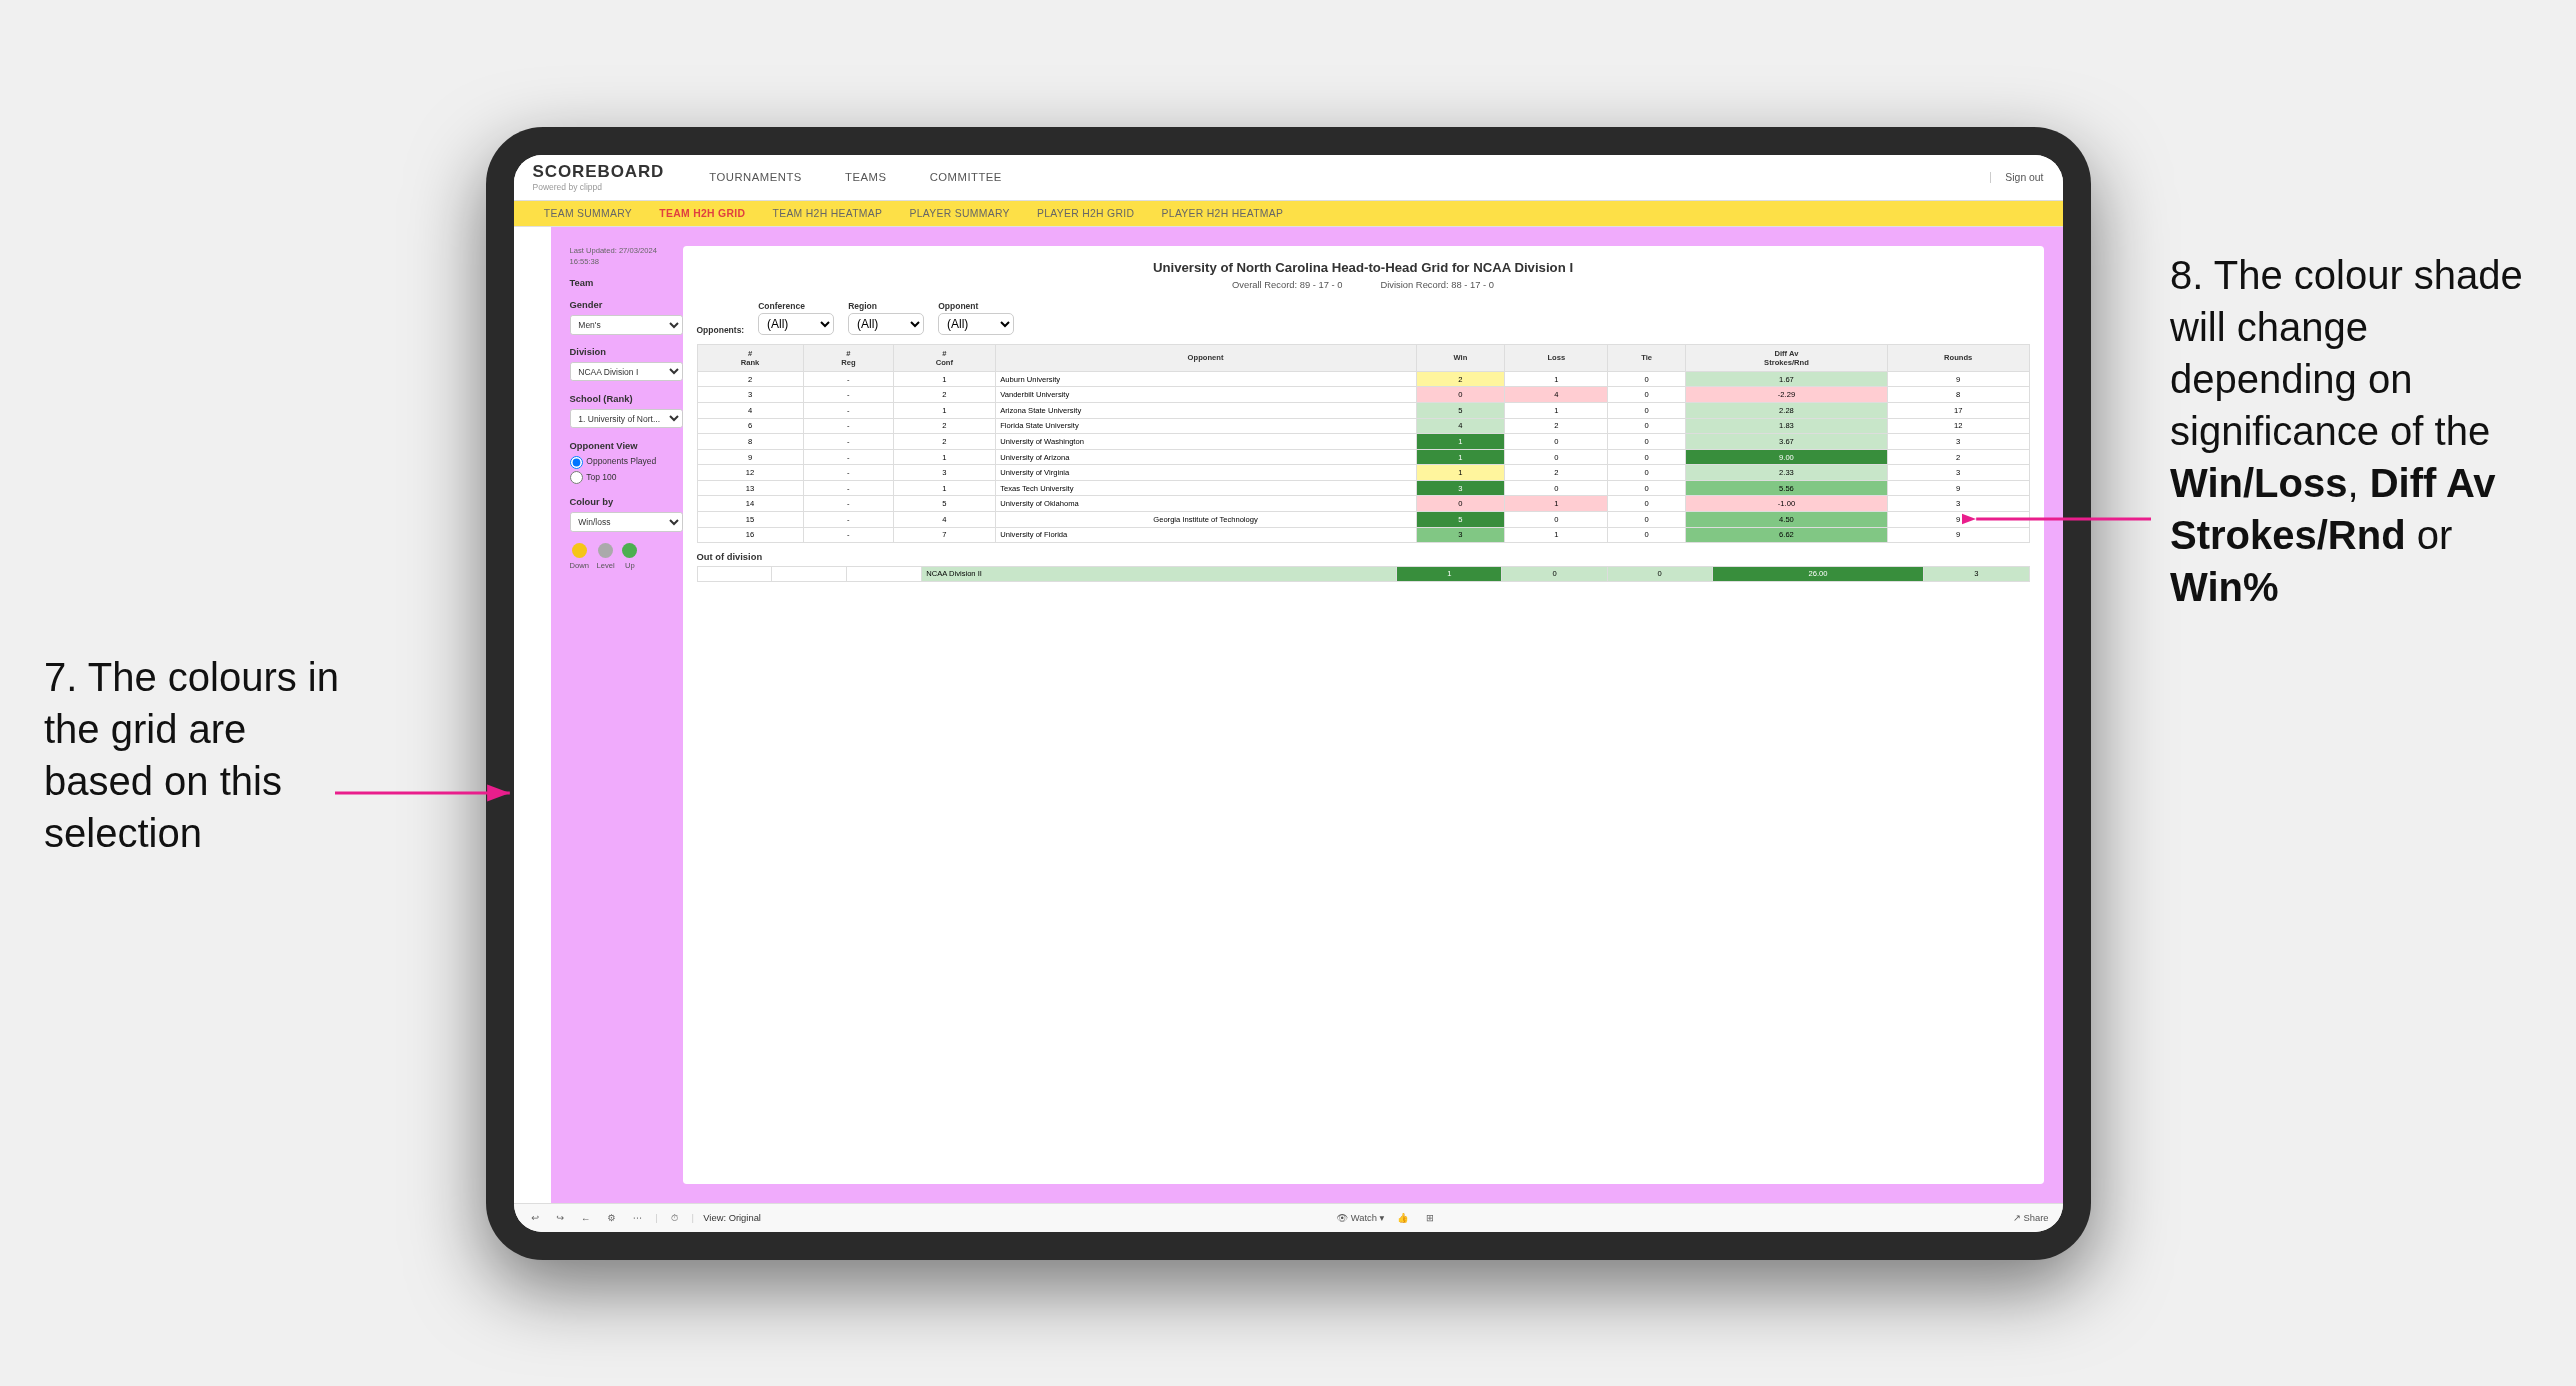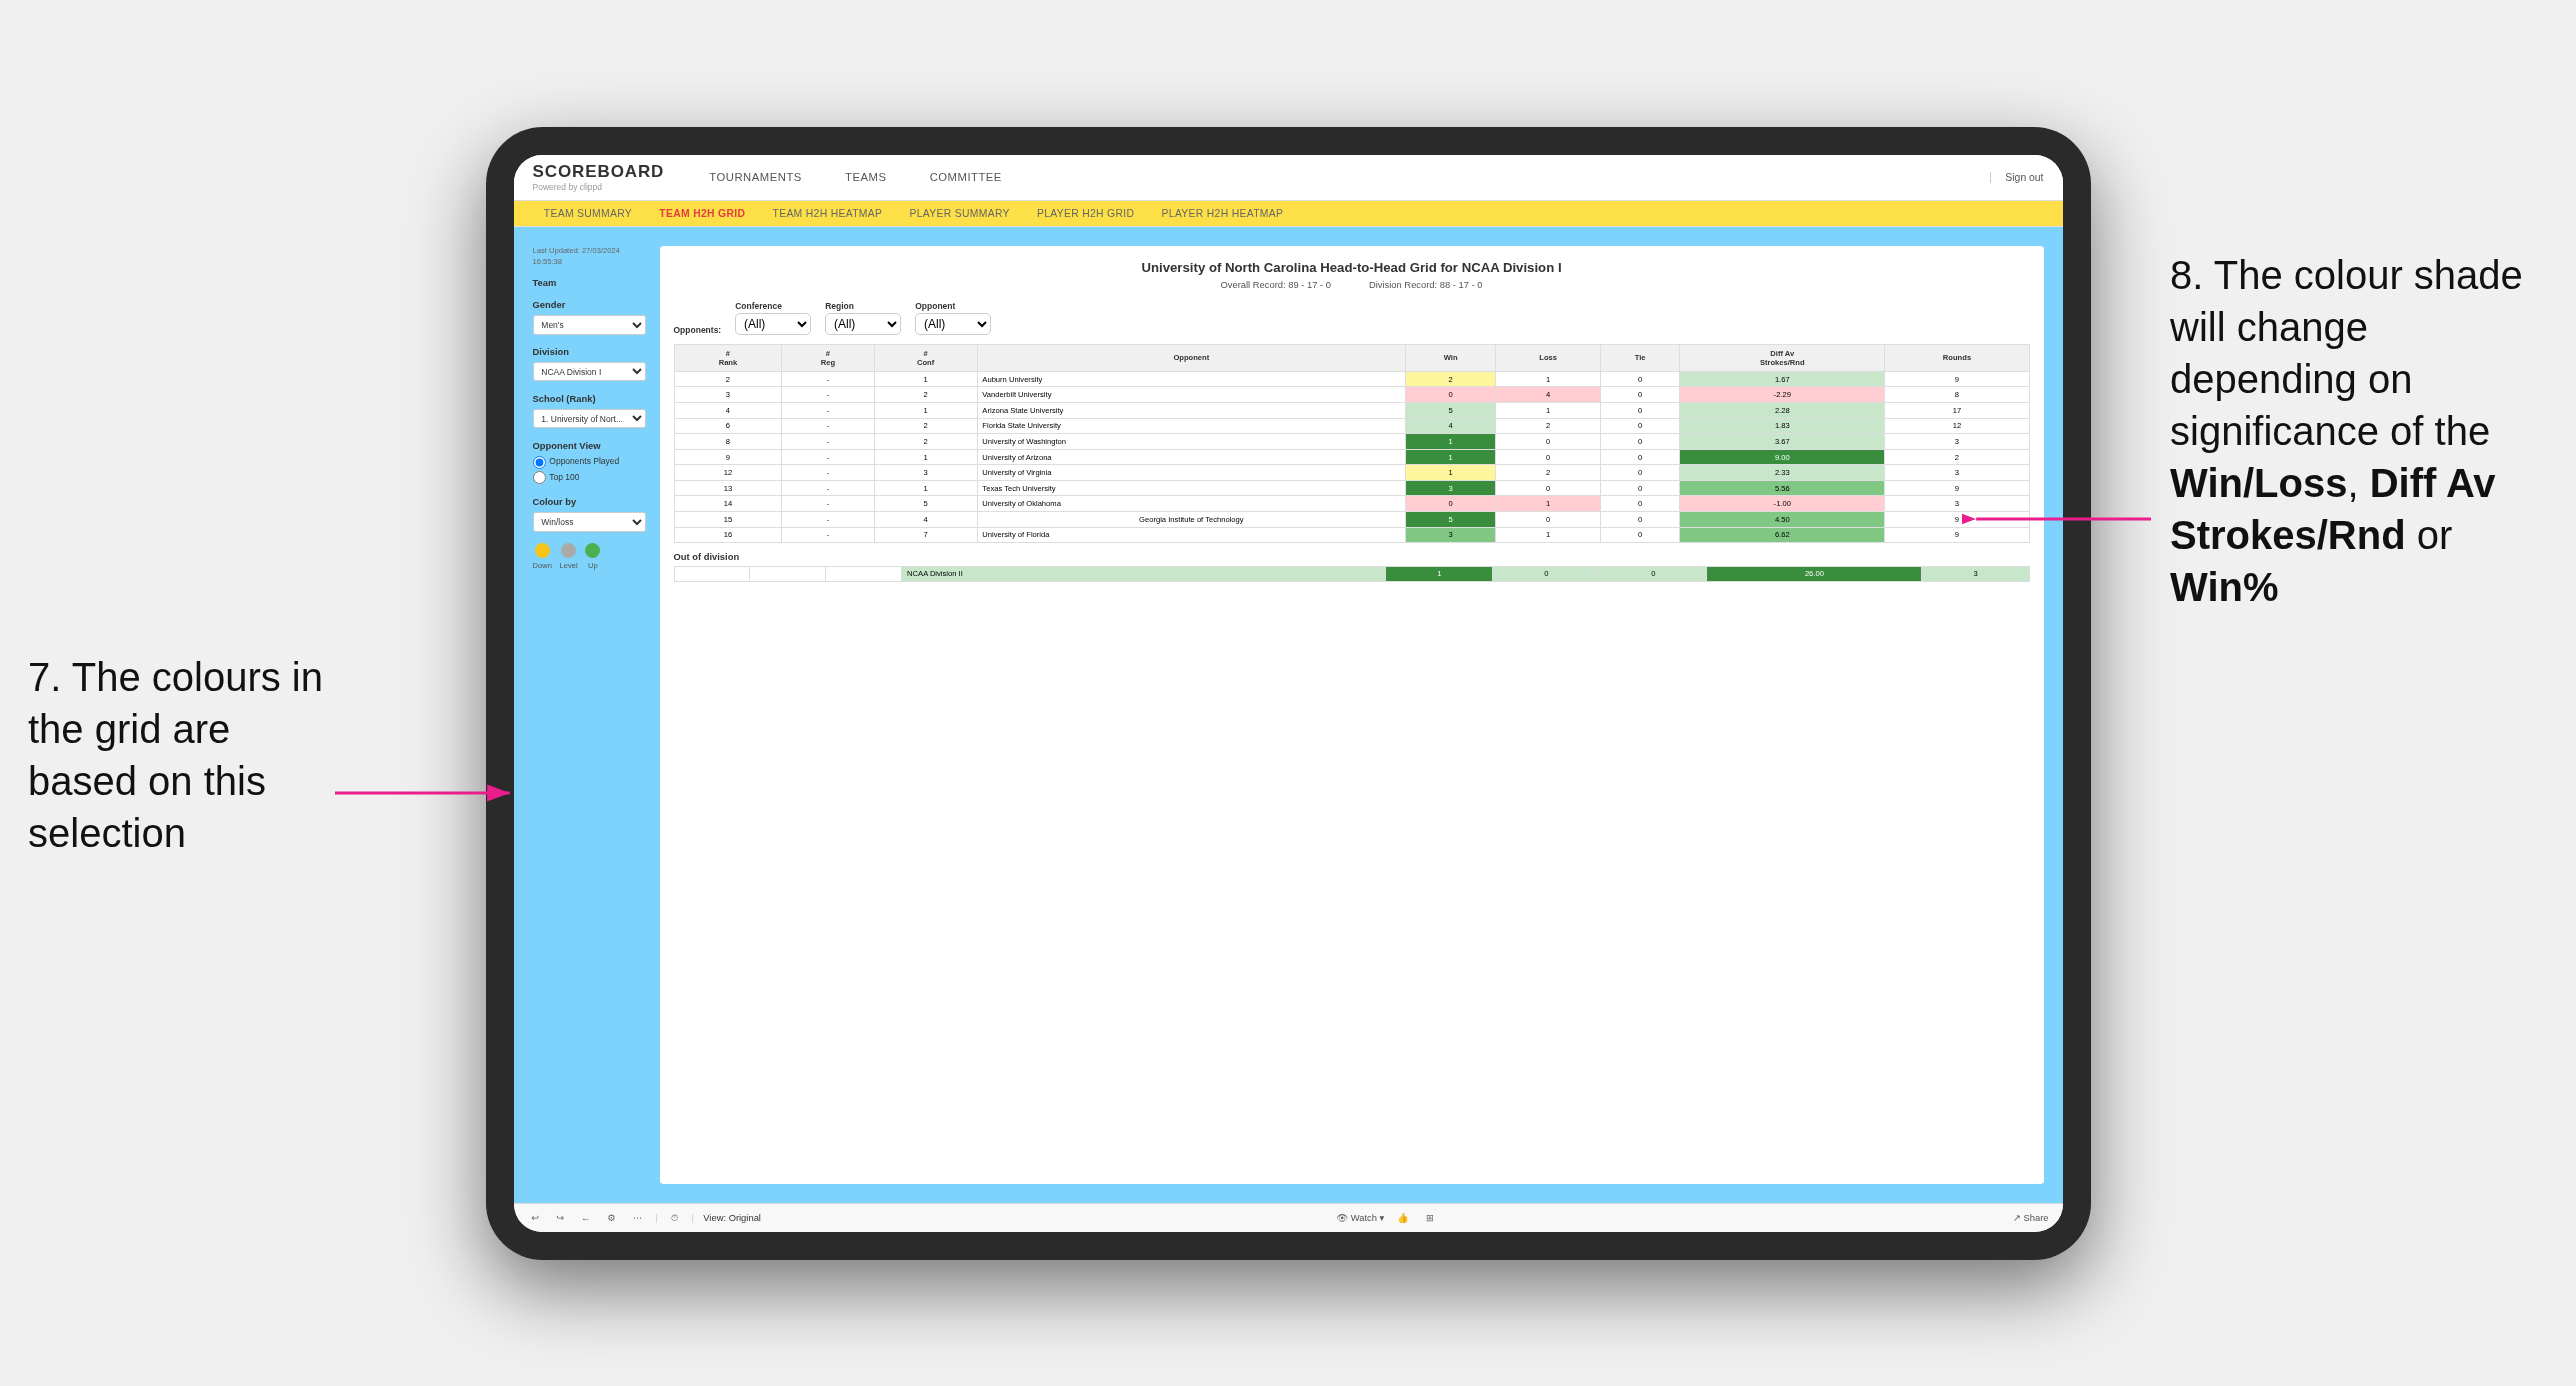--- a/index.html
+++ b/index.html
@@ -11,21 +11,21 @@
       display: flex;
       align-items: center;
       justify-content: center;
       position: relative;
       overflow: hidden;
     }
 
     
     .annotation-left {
       position: absolute;
-      left: 28px;
+      left: 44px;
       top: 50%;
       transform: translateY(-20%);
       font-size: 40px;
       font-weight: 400;
       line-height: 1.3;
       max-width: 302px;
       color: #111;
     }
 
     
@@ -126,25 +126,26 @@
     }
     .sub-nav-item.active {
       color: #e04040;
       border-bottom: 1.9px solid #e04040;
       font-weight: 600;
     }
 
     
     .content-area {
       flex: 1;
-      background: #7dd3fc;
+      background: #f0abfc;
       display: flex;
       padding: 19px;
-      gap: 14px;
+      gap: 0;
       overflow: hidden;
+      margin-left: 37px;
     }
 
     
     .left-panel {
       width: 113px;
       flex-shrink: 0;
     }
     .last-updated {
       font-size: 7.6px;
       color: #666;

